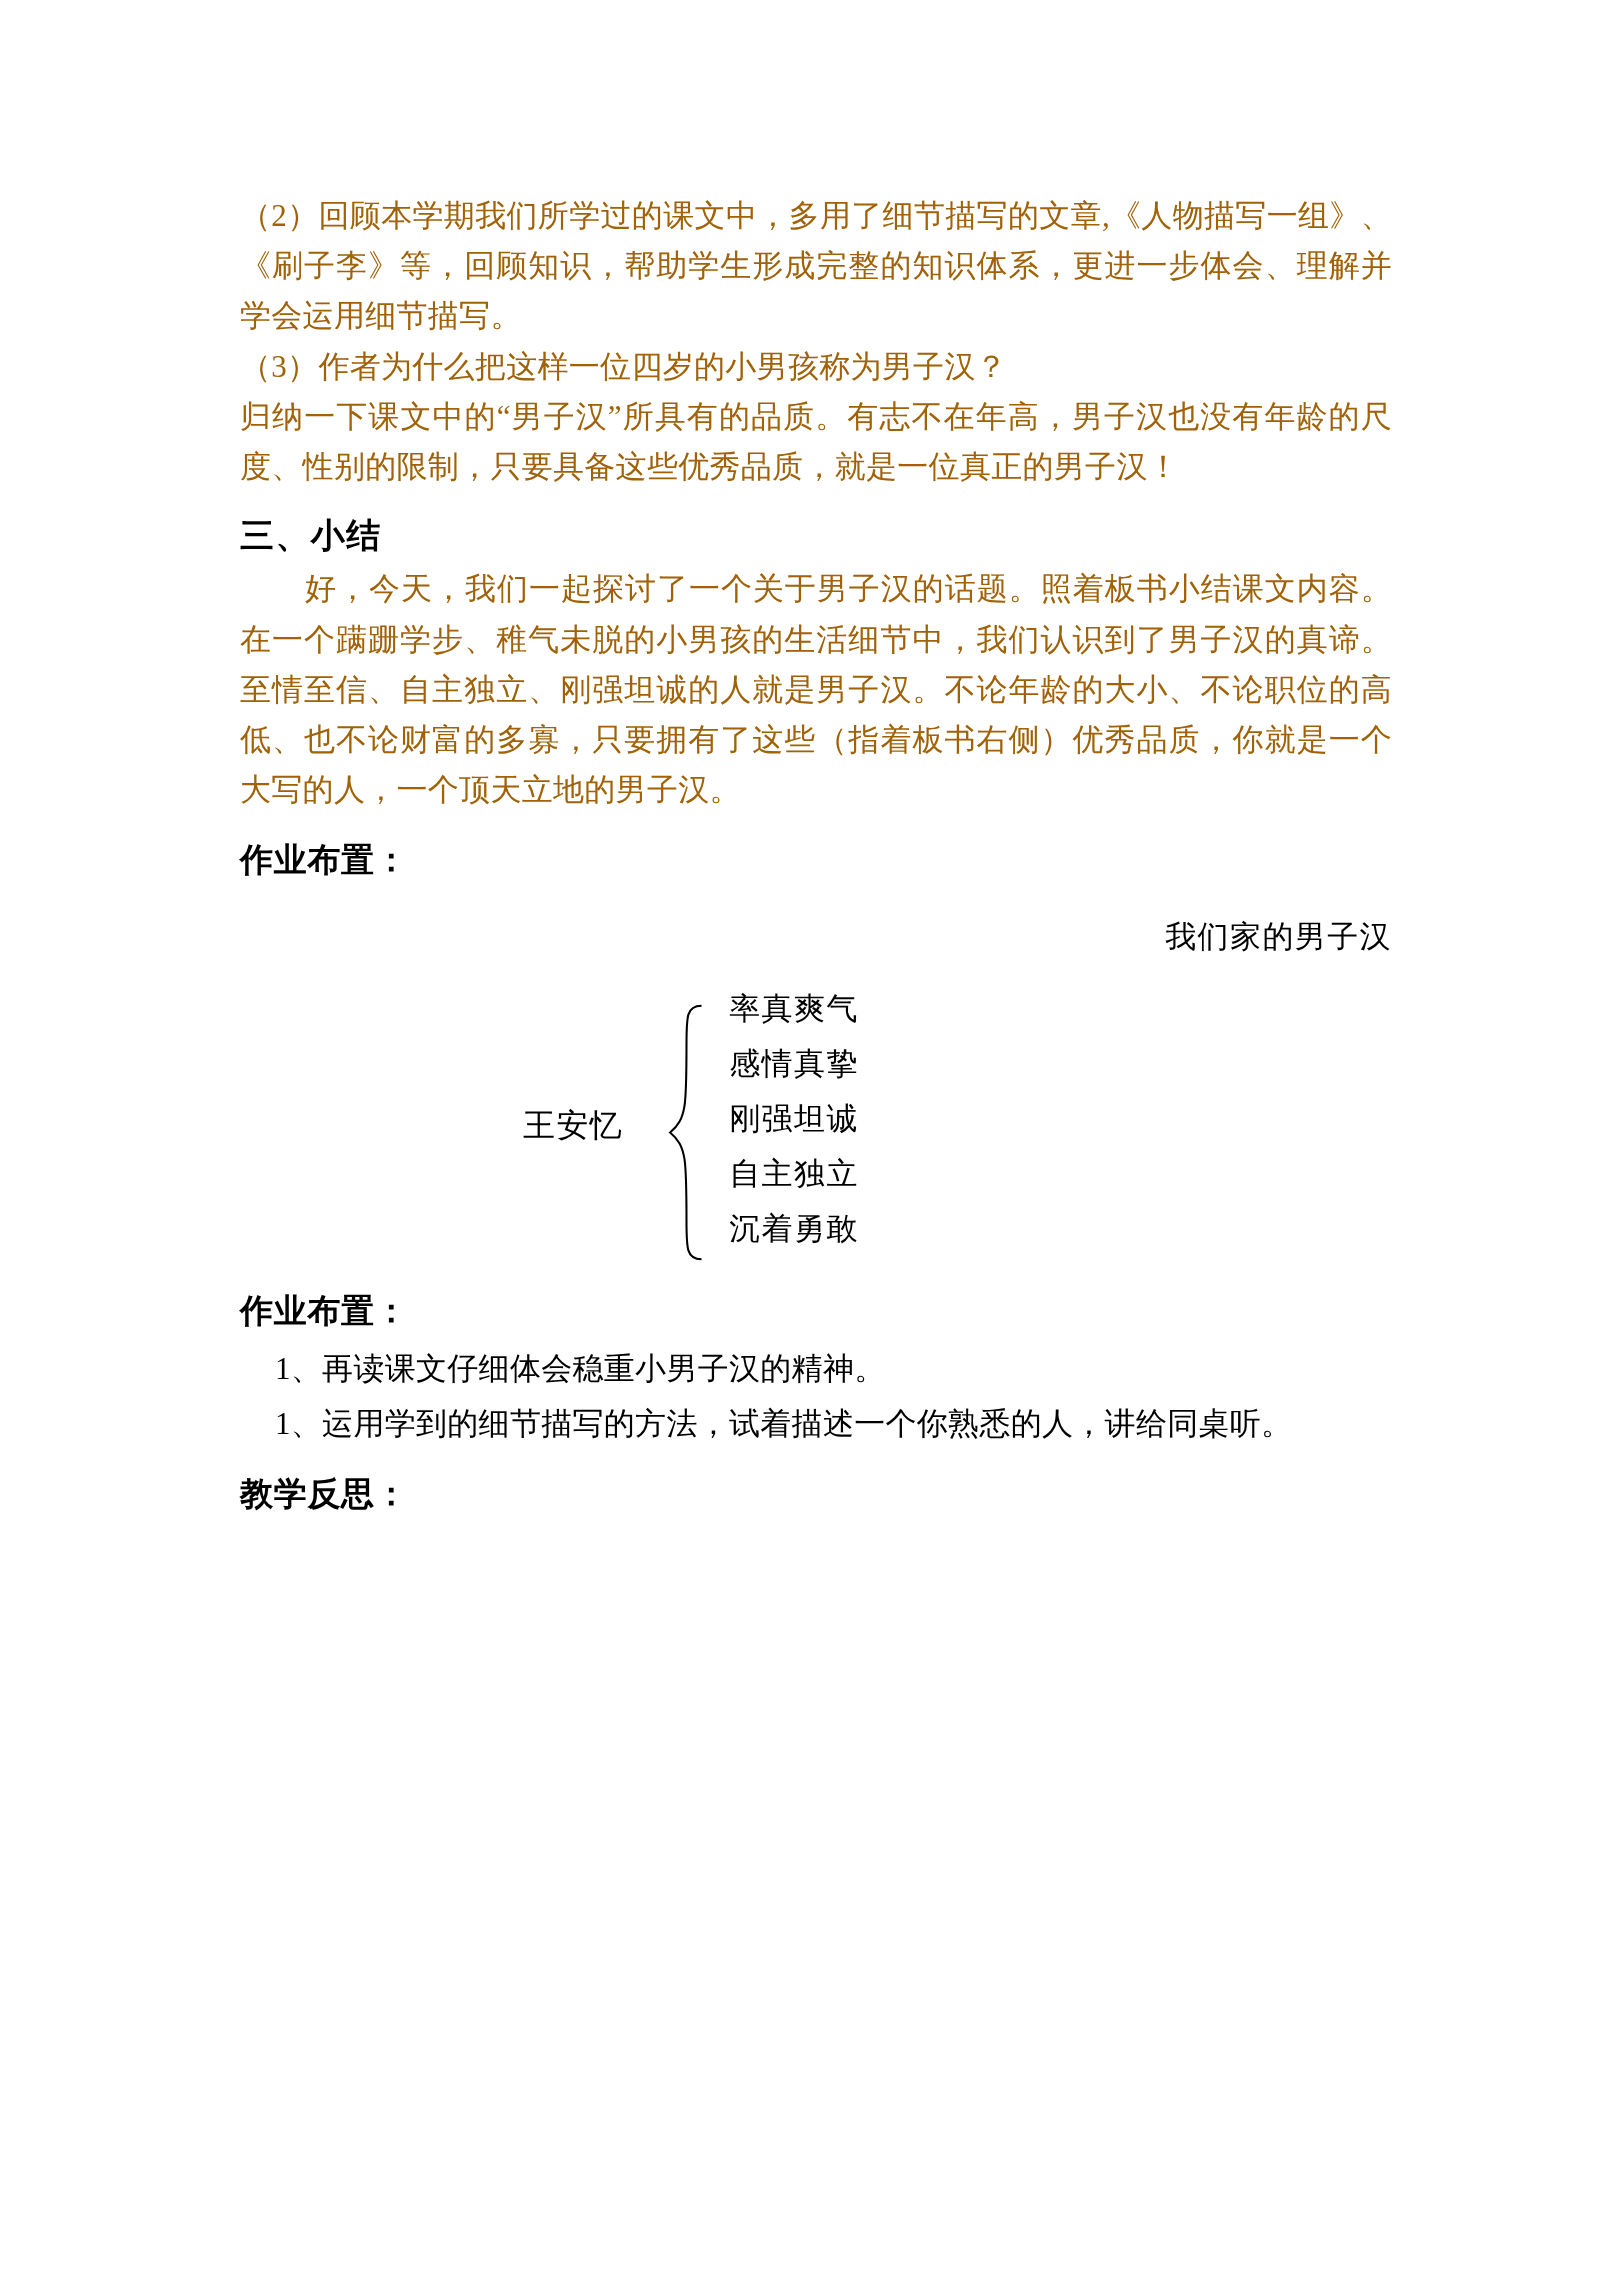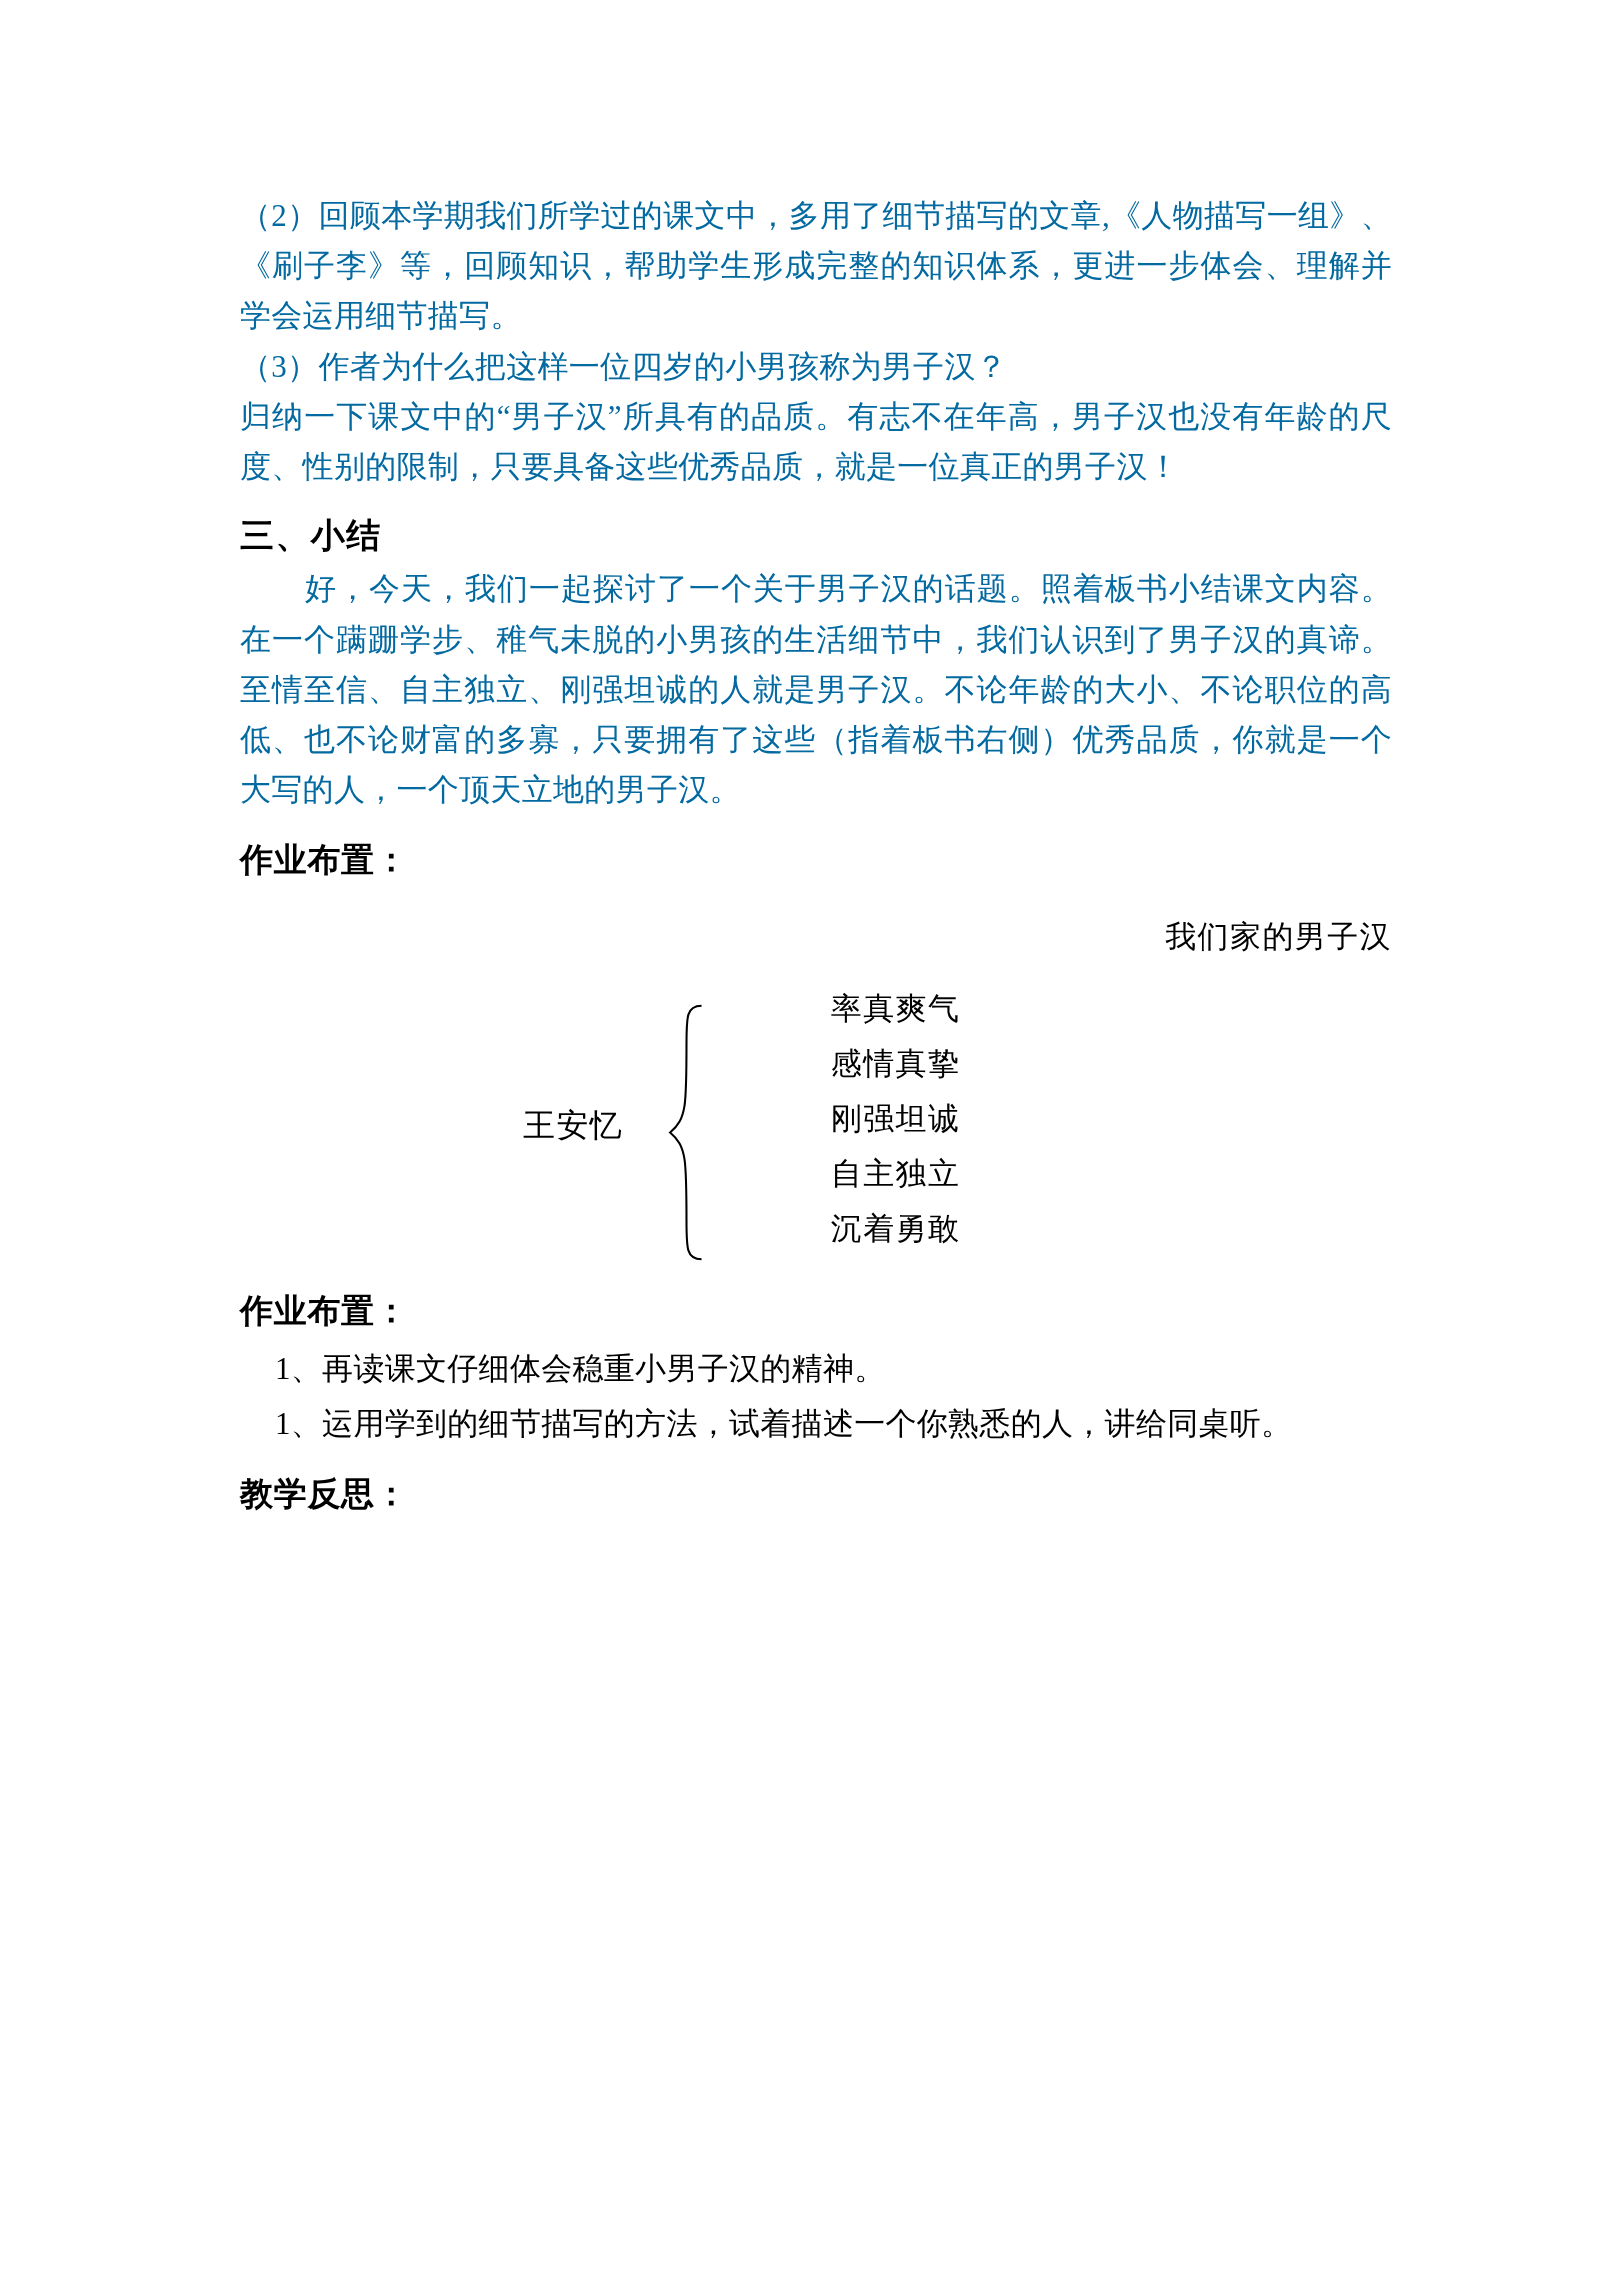--- a/index.html
+++ b/index.html
@@ -21,21 +21,21 @@
   }
   .content {
     position: absolute;
     left: 240px;
     top: 191px;
     width: 1152px;
   }
   .para {
     font-size: 31px;
     line-height: 1.62;
-    color: #0369a1;
+    color: #a16207;
     margin: 0;
     text-align: justify;
     letter-spacing: 0.3px;
   }
   .para.indent2 {
     text-indent: 65px;
   }
   .heading-num {
     font-size: 34px;
     font-family: Liberation Sans, sans-serif;
@@ -72,21 +72,21 @@
     position: absolute;
     left: 481px;
     top: 0;
     width: 341px;
   }
   .quality {
     font-size: 31px;
     line-height: 1.0;
     height: 55px;
     letter-spacing: 1.4px;
-    text-align: center;
+    text-align: left;
     padding-left: 8.2px;
   }
   .hw-item {
     font-size: 31px;
     line-height: 1.6;
     text-indent: 35px;
     margin: 5.5px 0 0 0;
     letter-spacing: 0.3px;
   }
   .hw-list {

